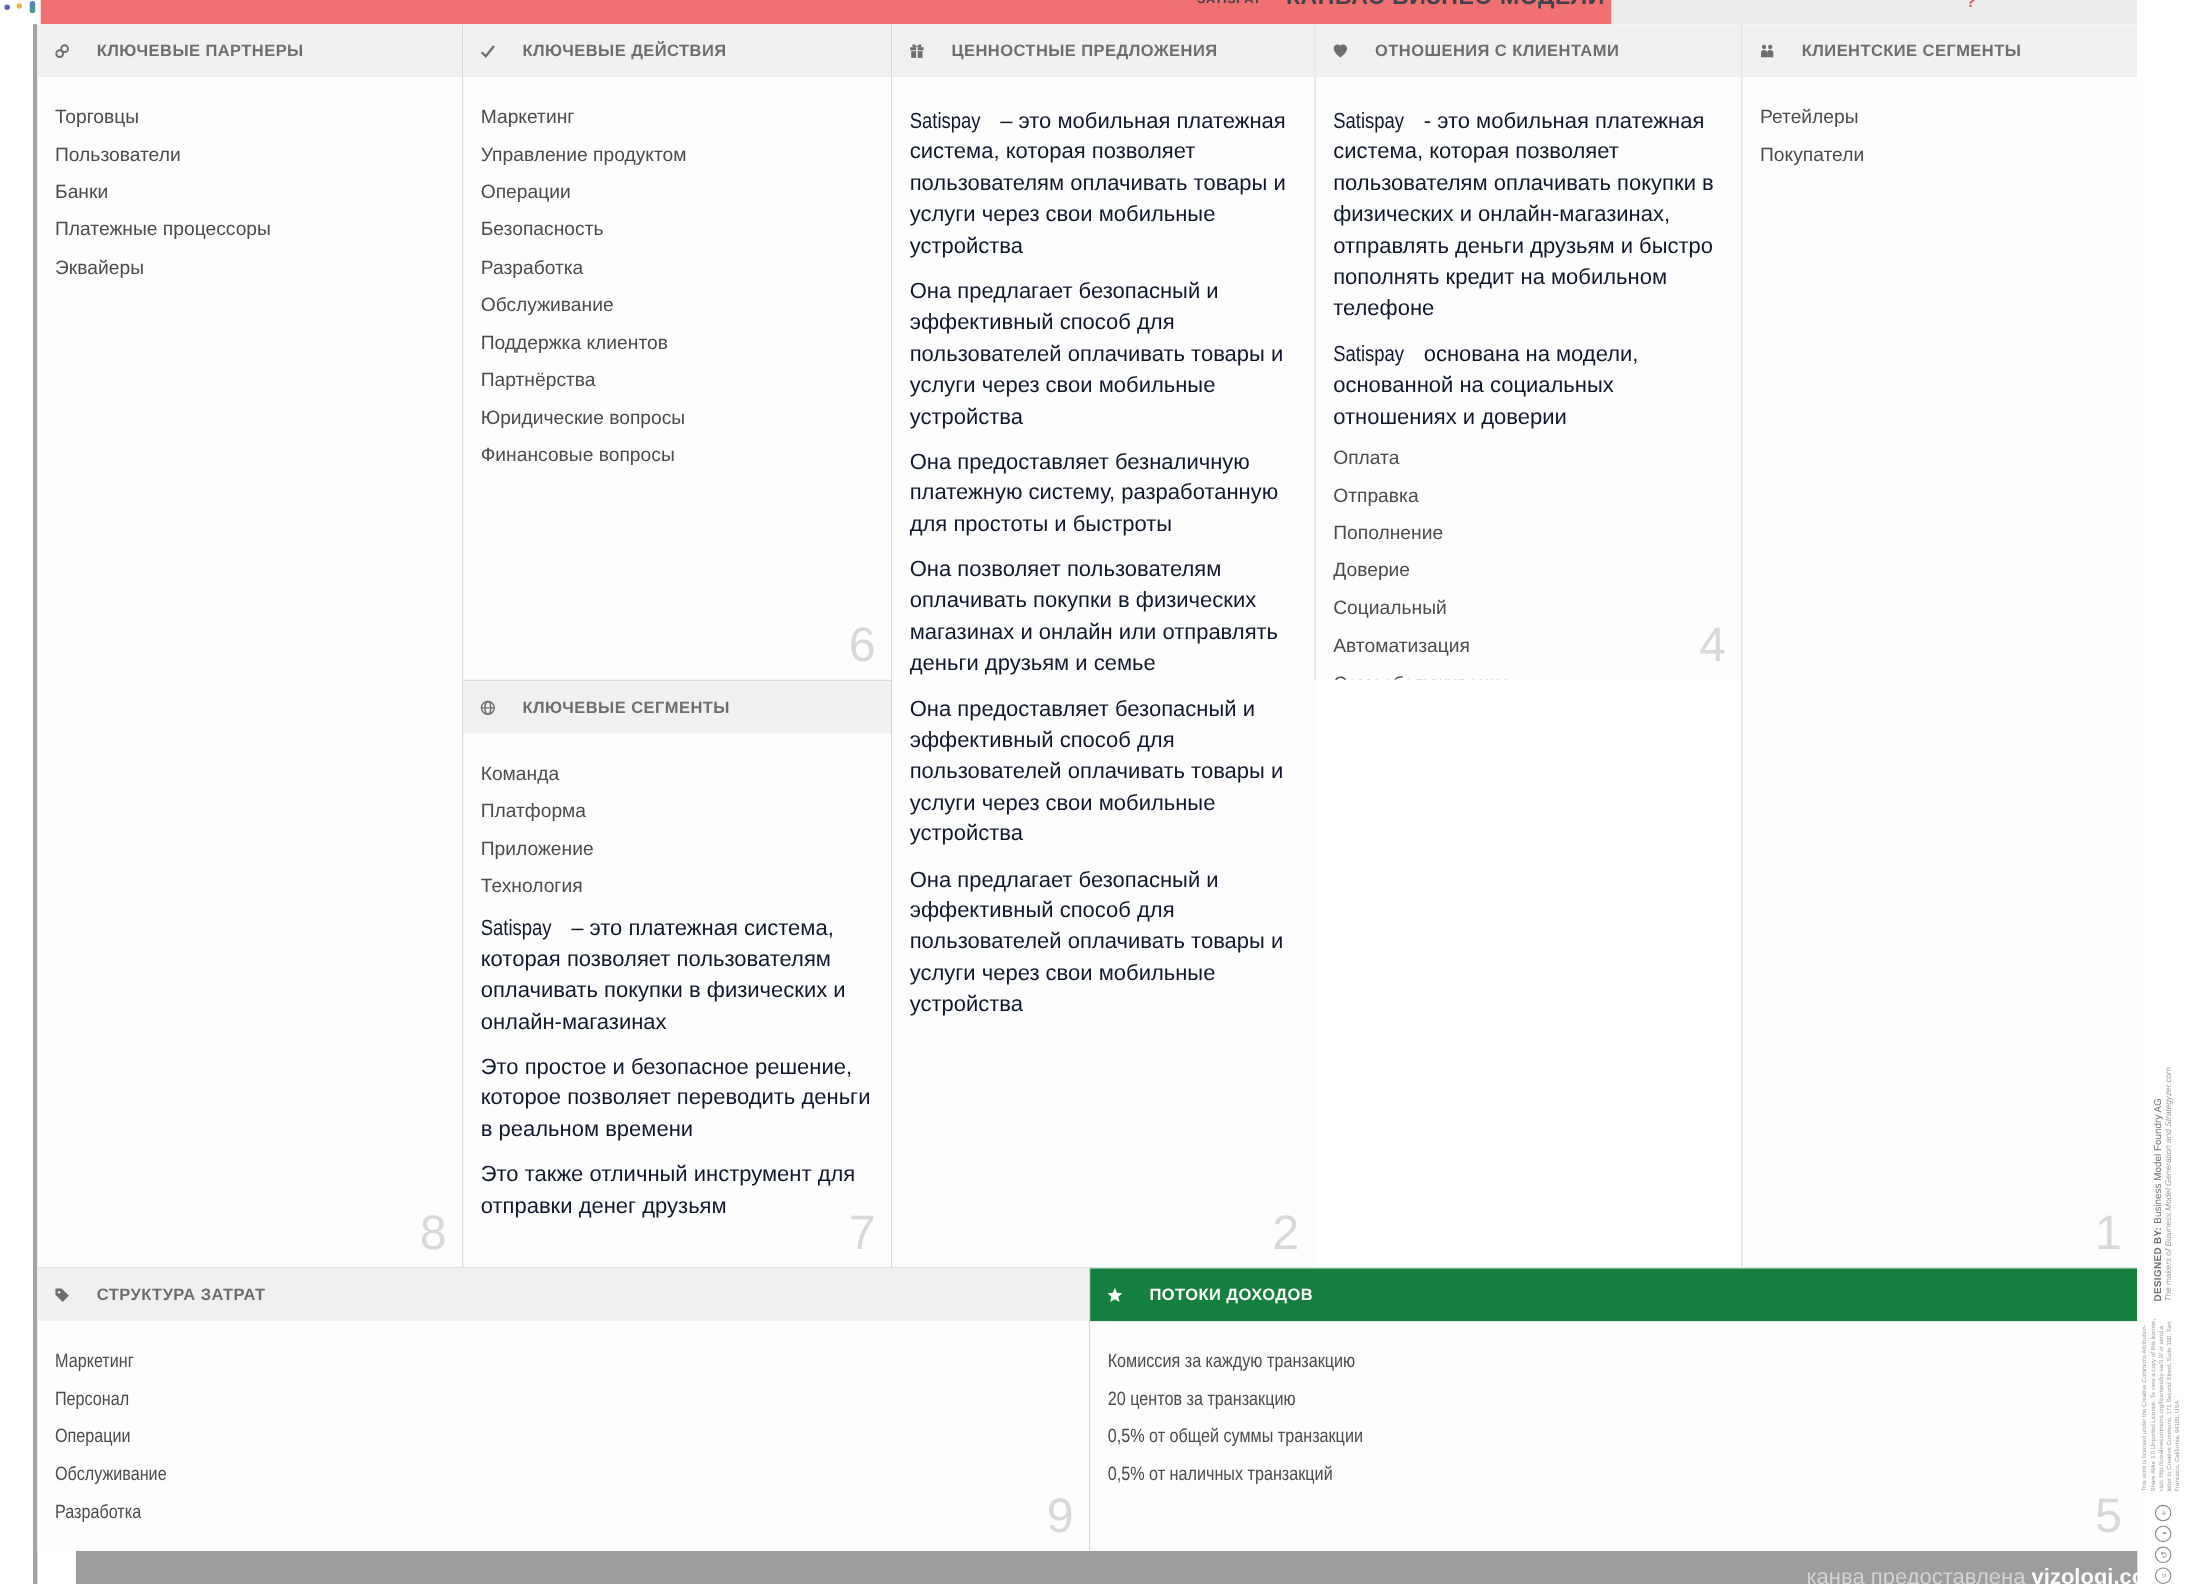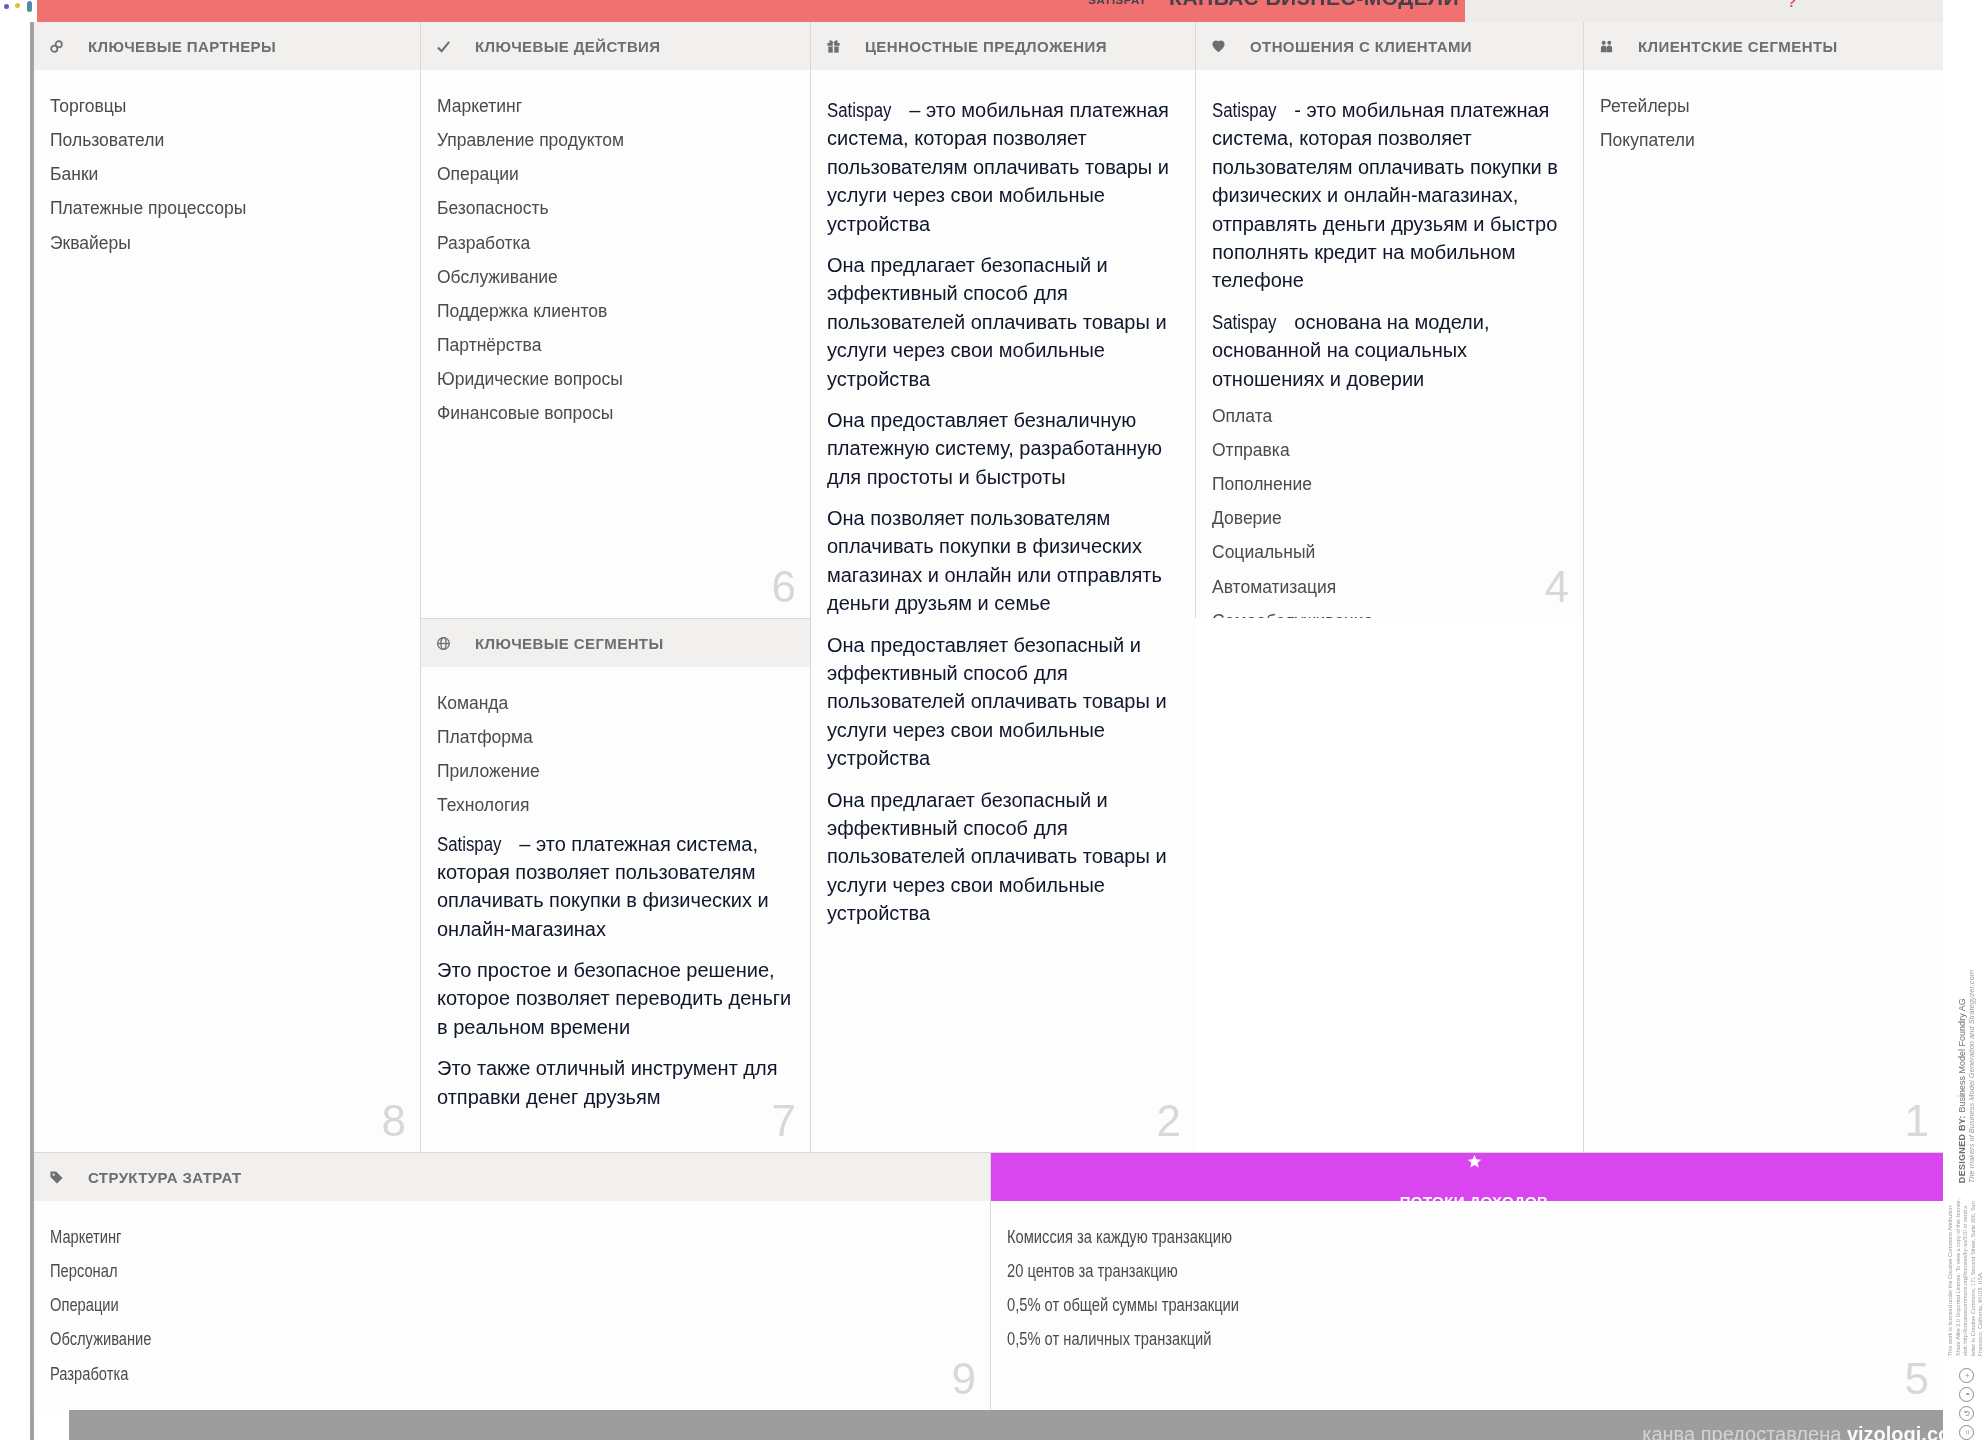--- a/index.html
+++ b/index.html
@@ -34,21 +34,21 @@
   #sec-vp{left:810px;top:22px;width:385px;height:1130px;}
   #sec-cr{left:1195px;top:22px;width:388px;height:596px;}
   #sec-ch{left:1195px;top:618px;width:388px;height:534px;}
   #sec-cs{left:1583px;top:22px;width:360px;height:1130px;}
   #sec-cost{left:34px;top:1152px;width:956px;height:258px;}
   #sec-rev{left:990px;top:1152px;width:953px;height:258px;}
 
   .sec-header{height:48px;background:#f1f0ee;display:flex;align-items:center;
               padding-left:14px;gap:24px;box-sizing:border-box;}
   .sec-title{font-size:15px;font-weight:bold;color:#6e6e6e;letter-spacing:.4px;white-space:nowrap;}
-  .green .sec-header{background:#d946ef;flex-direction:column;}
+  .green .sec-header{background:#15803d;}
   .green .sec-title{color:#ffffff;}
   .icon{display:inline-flex;width:16px;height:16px;align-items:center;justify-content:center;flex:none;}
   .icon svg{display:block;}
 
   .sec-body{position:relative;padding:26px 16px 0 16px;}
   .item{display:block;font-size:17.5px;line-height:1.15;color:#4b4b4b;margin-bottom:14px;}
   .item-narrow{transform:scaleX(0.84);transform-origin:0 50%;white-space:nowrap;}
   .para{font-size:20px;line-height:1.42;color:#0f172a;margin:0 0 13px 0;}
   .narrow{display:inline-block;transform:scaleX(0.84);transform-origin:0 62%;white-space:nowrap;}
   .num{position:absolute;right:14px;bottom:6px;font-size:44px;color:#d8d8d8;}

